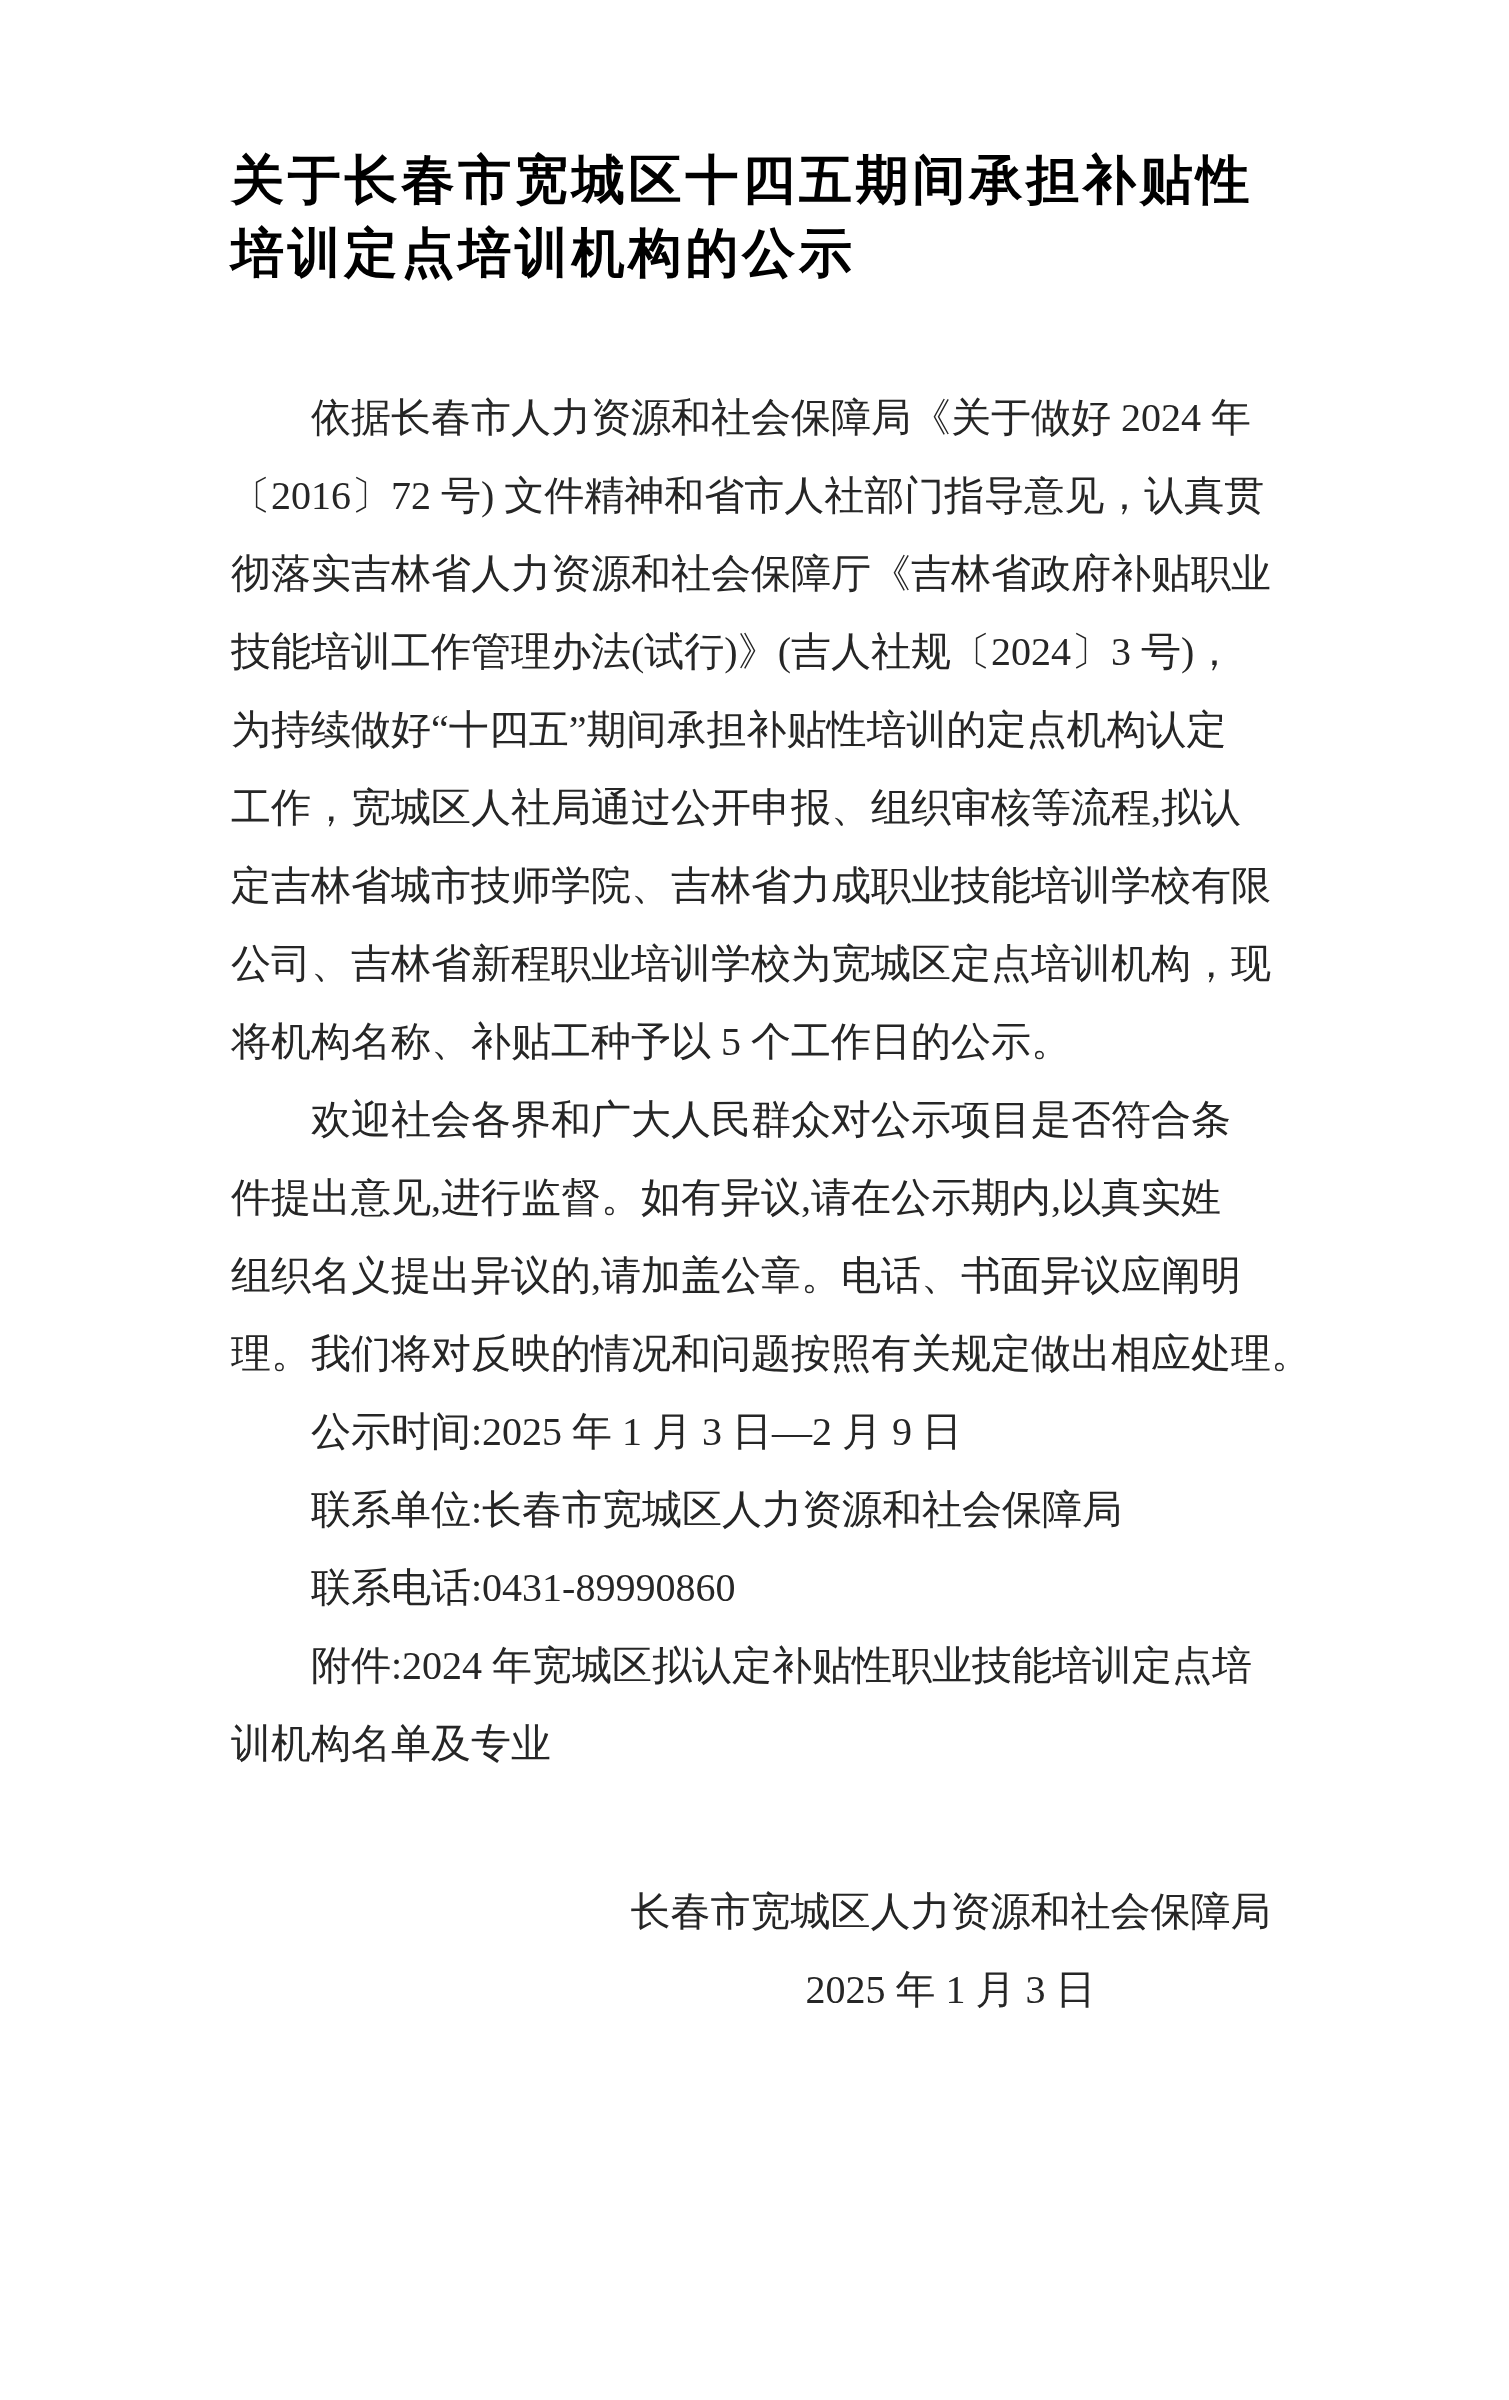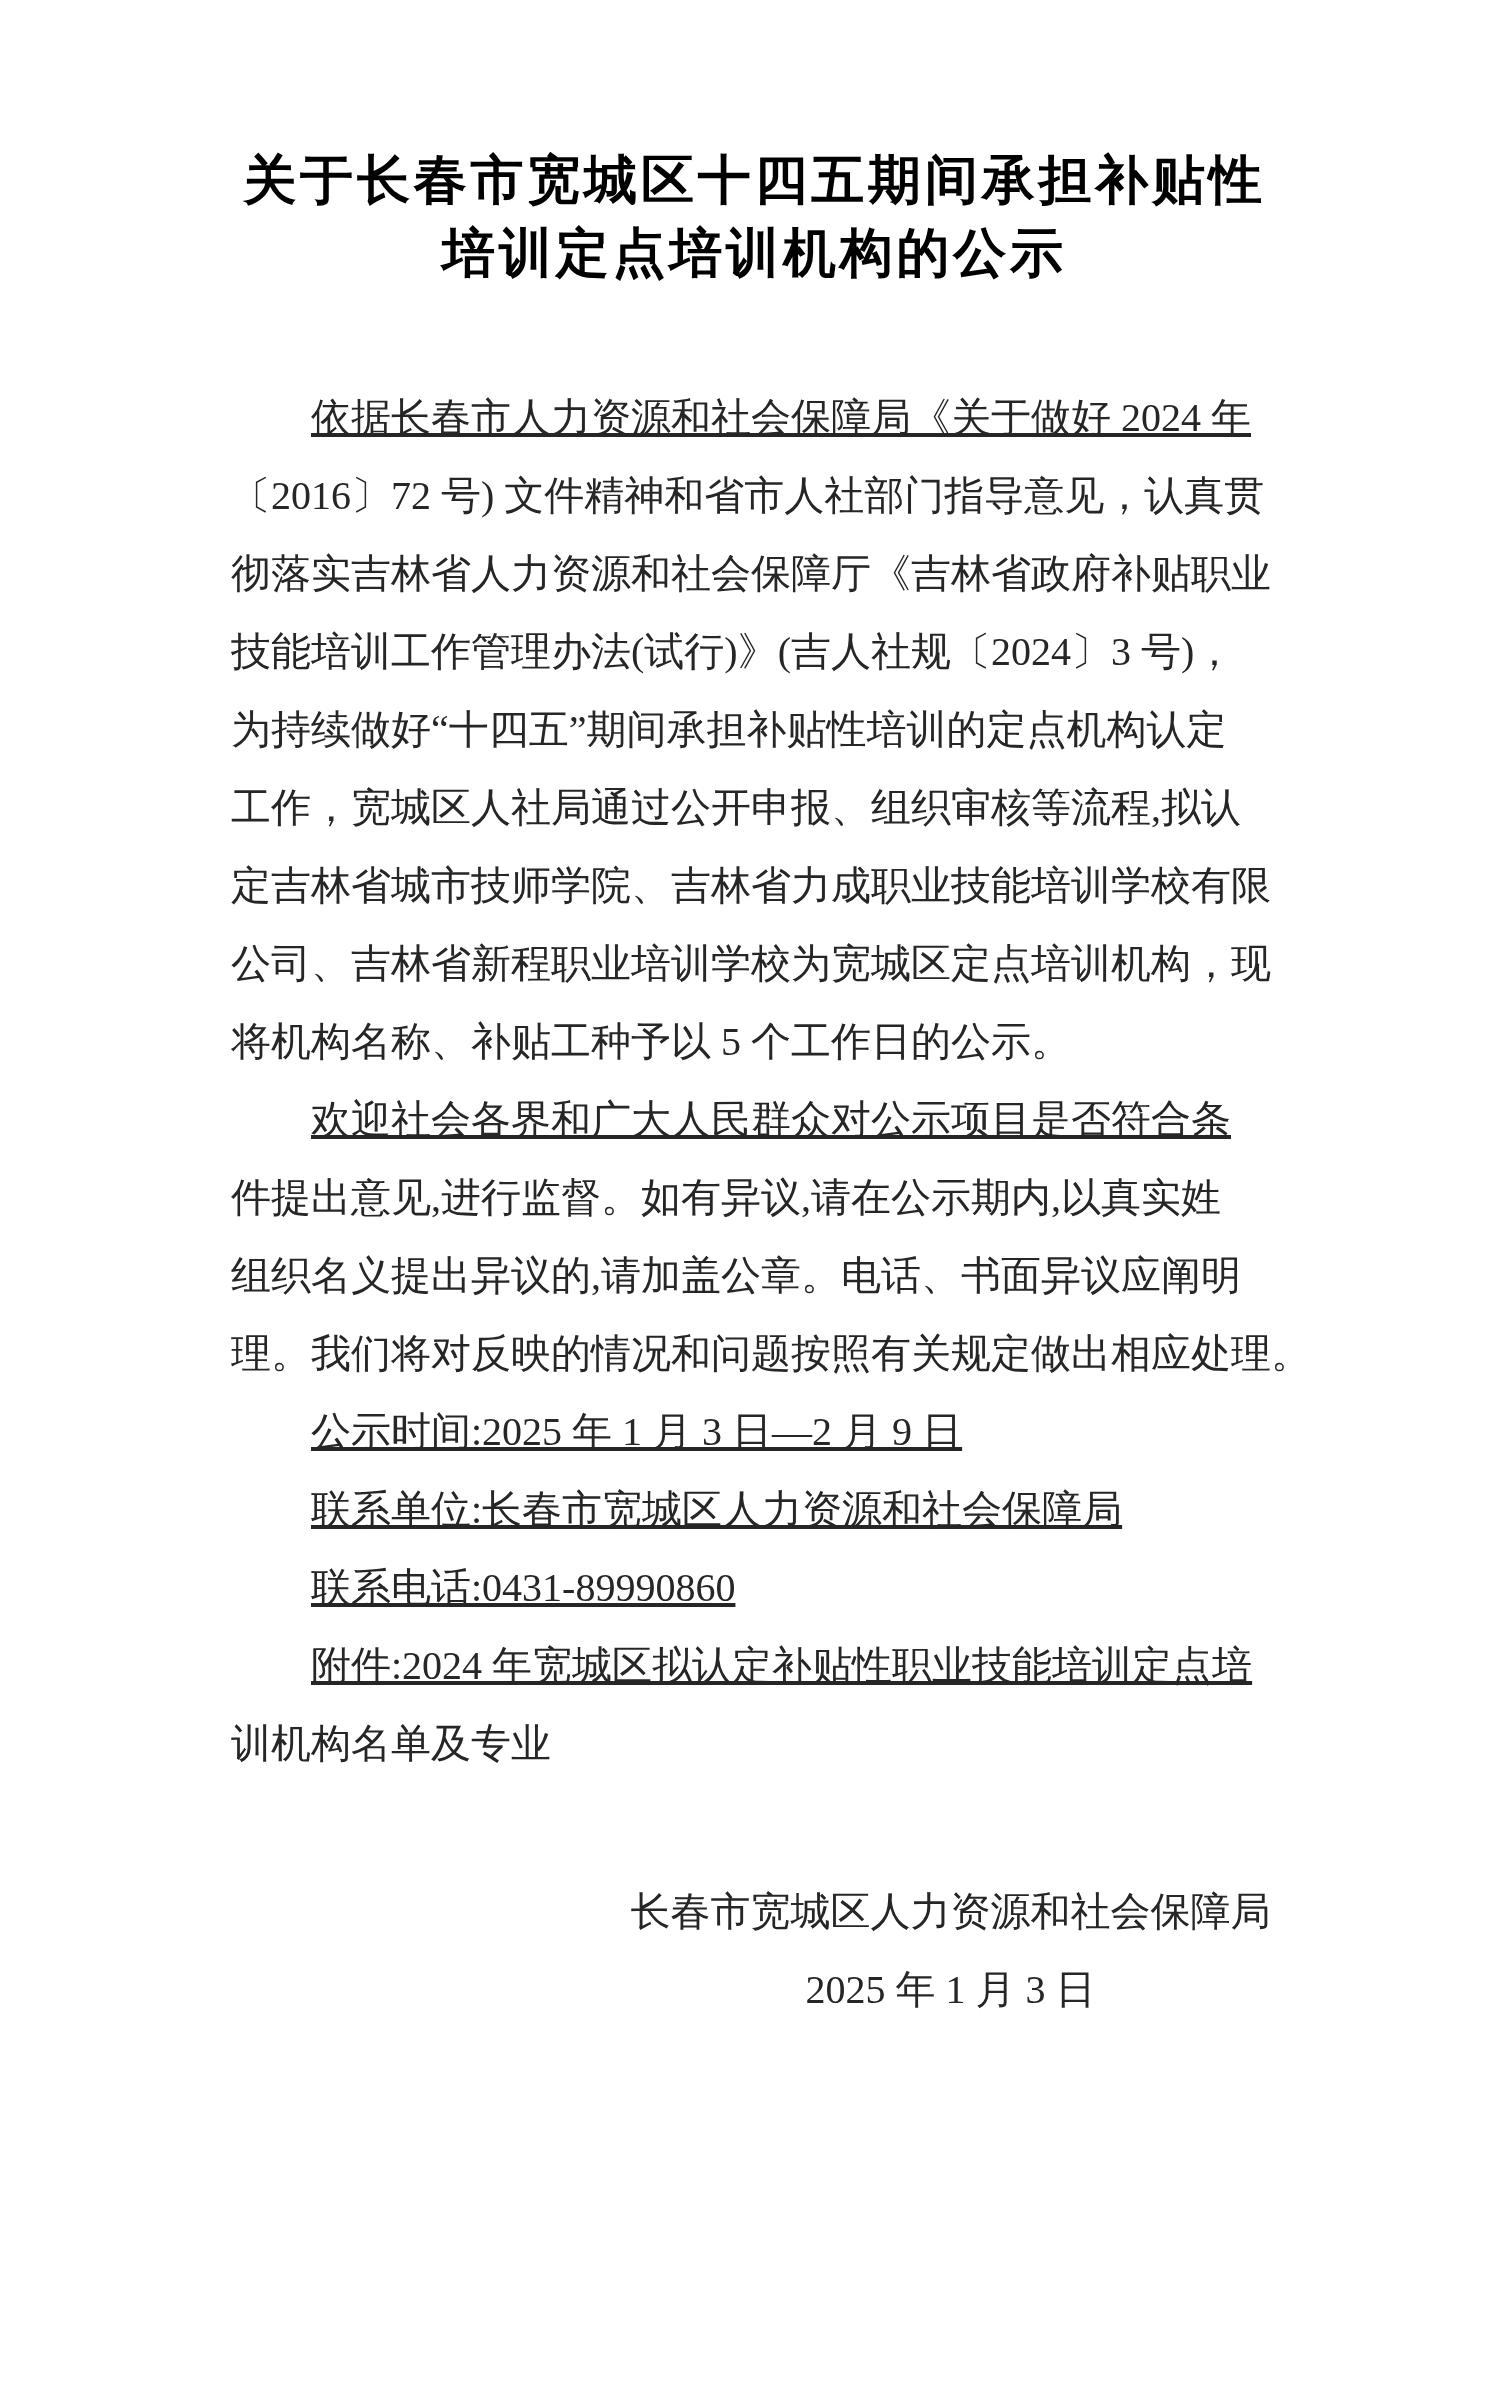--- a/index.html
+++ b/index.html
@@ -19,38 +19,37 @@
     overflow: hidden;
   }
   .doc-title {
     margin: 0;
     font-family: "DejaVu Sans", "Liberation Sans", sans-serif;
     font-weight: 900;
     color: #000000;
     font-size: 53px;
     line-height: 73px;
     letter-spacing: 3.8px;
-    text-align: center;
+    text-align: left;
   }
   .title-line {
     display: block;
     white-space: nowrap;
   }
   .doc-body {
     margin-top: 90px;
     font-size: 40px;
     line-height: 78px;
     color: #262626;
   }
   .body-line {
     white-space: nowrap;
   }
   .body-line.indent {
     padding-left: 80px;
-    text-decoration: underline;
   }
   .sign-block {
     margin-top: 90px;
     margin-left: auto;
     margin-right: 7.6px;
     width: fit-content;
     text-align: center;
     font-size: 40px;
     line-height: 78px;
     color: #262626;

